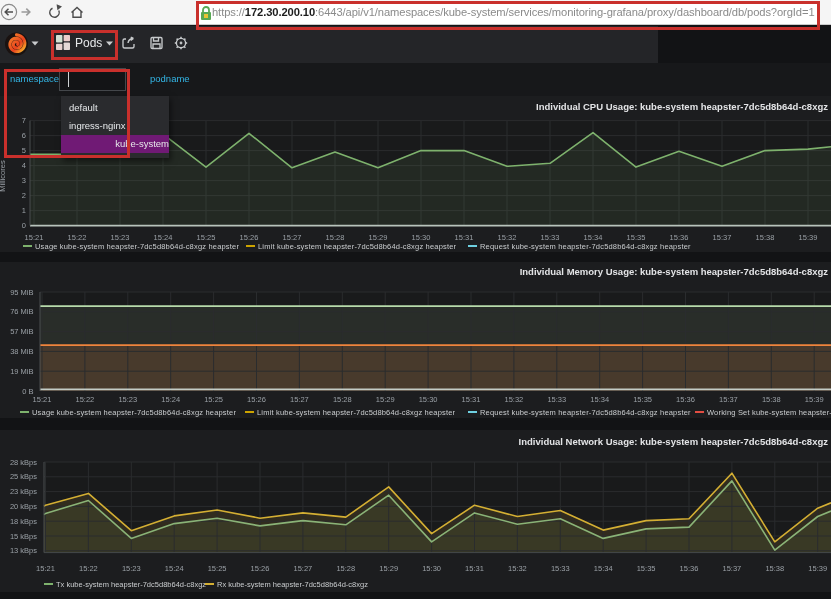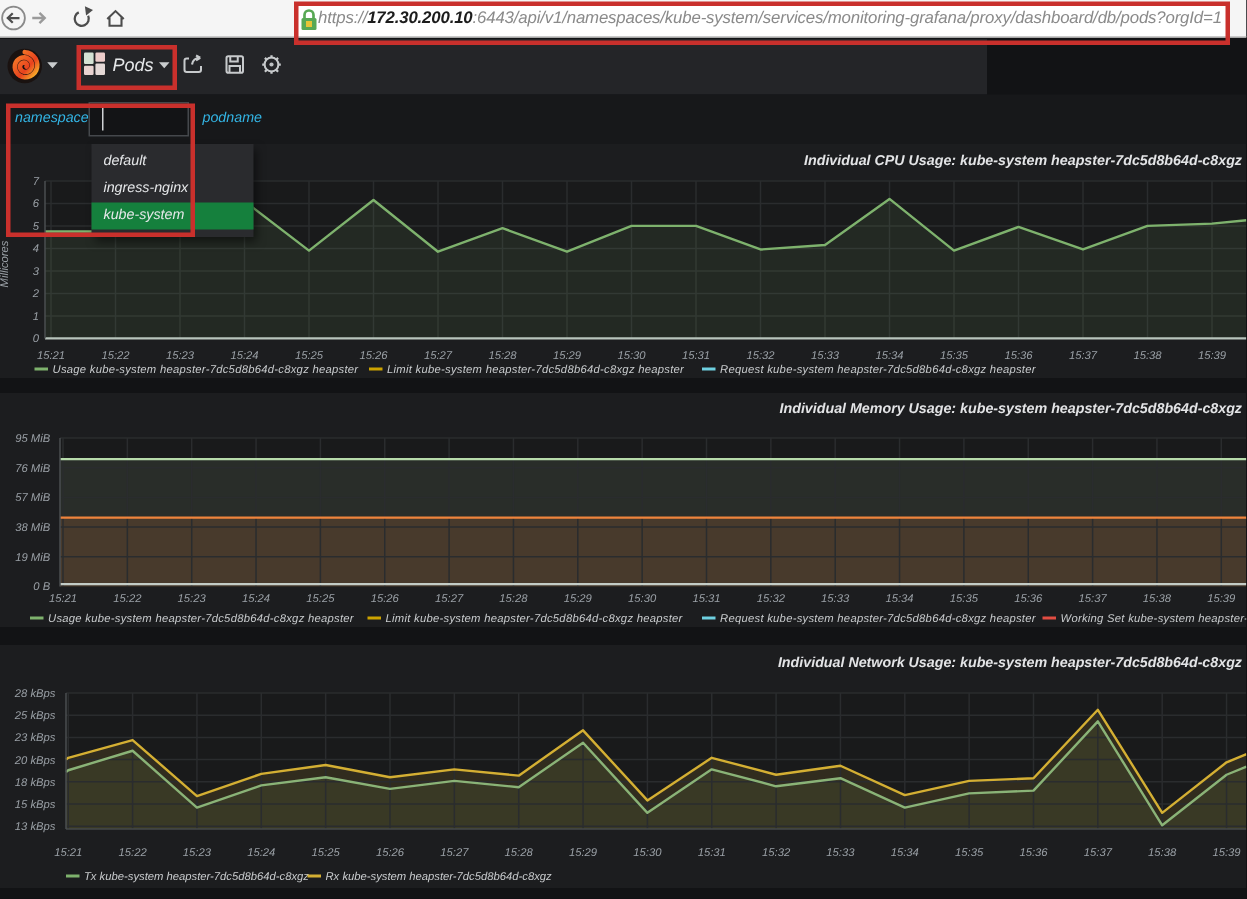--- a/index.html
+++ b/index.html
@@ -1,32 +1,32 @@
 <!DOCTYPE html>
 <html><head><meta charset="utf-8">
 <style>
 * { margin:0; padding:0; box-sizing:border-box; }
 body { width:831px; height:599px; background:#121315; font-family:"Liberation Sans", sans-serif; overflow:hidden; }
-#stage { position:relative; width:831px; height:599px; background:#121315;font-style:italic; }
+#stage { position:relative; width:831px; height:599px; background:#121315; }
 #toolbar { position:absolute; left:0; top:0; width:831px; height:25px; background:#f5f5f5; border-bottom:1px solid #cacaca; }
 #tbicons { position:absolute; left:0; top:0; }
 #urlbox { position:absolute; left:198px; top:2px; width:622px; height:22px; background:#ffffff; }
 #lock { position:absolute; left:200px; top:5px; }
 #url { position:absolute; left:212px; top:6px; font-size:11.2px; color:#8a8a8a; white-space:nowrap; letter-spacing:-0.1px; }
 #url .u2 { color:#1c1c1c; font-weight:bold; }
 #navbar { position:absolute; left:0; top:26px; width:658px; height:37px; background:#242528; }
 #varrow { position:absolute; left:0; top:63px; width:831px; height:33px; background:#17181a; }
 .vlabel { position:absolute; top:10px; font-size:9.5px; color:#33b5e5; }
 #nsinput { position:absolute; left:59px; top:5px; width:67px; height:23px; background:#131416; border:1px solid #45484c; }
 #cursor { position:absolute; left:68px; top:9px; width:1px; height:15px; background:#cfd2d4; }
 #podval { position:absolute; left:177px; top:5px; width:122px; height:23px; background:#212325; color:#b4b9bd; font-size:9.3px; line-height:23px; padding-left:6px; white-space:nowrap; }
 .caret { font-size:8px; color:#9aa0a6; }
 #menu { position:absolute; left:61px; top:96px; width:108px; height:62px; background:#2a2b2e; box-shadow:2px 3px 6px rgba(0,0,0,0.5); padding-top:2.5px; z-index:5; }
 .mi { height:18px; line-height:18px; padding-left:8px; font-size:9.5px; color:#e6e8ea; }
-.mi.sel { background:#15803d; }
+.mi.sel { background:#701a75;text-align:right; }
 .panel { position:absolute; left:0; }
 .ax { font-family:"Liberation Sans", sans-serif; font-size:7.5px; fill:#9aa0a6; }
 .lg { font-family:"Liberation Sans", sans-serif; font-size:7.5px; fill:#c9ccce; letter-spacing:0.18px; }
 .lg3 { font-family:"Liberation Sans", sans-serif; font-size:7.5px; fill:#c9ccce; }
 .ttl { font-family:"Liberation Sans", sans-serif; font-size:9.5px; font-weight:bold; fill:#e3e4e6; }
 .red { position:absolute; border:3px solid #c9302c; z-index:9; }
 </style></head>
 <body>
 <div id="stage">
 <div id="toolbar">
@@ -282,21 +282,21 @@
 <text x="828" y="14.5" text-anchor="end" class="ttl">Individual Network Usage: kube-system heapster-7dc5d8b64d-c8xgz</text>
 <rect x="44" y="153" width="9" height="2" fill="#7eb26d"></rect>
       <text x="56" y="156.5" class="lg3">Tx kube-system heapster-7dc5d8b64d-c8xgz</text>
       <rect x="205" y="153" width="9" height="2" fill="#d4af33"></rect>
       <text x="217" y="156.5" class="lg3">Rx kube-system heapster-7dc5d8b64d-c8xgz</text>
 </svg>
 <div id="varrow">
 <span class="vlabel" style="left:10px">namespace</span>
 <div id="nsinput"></div>
       <div id="cursor"></div>
-<span class="vlabel" style="left:135px">podname</span>
+<span class="vlabel" style="left:150px">podname</span>
 </div>
 <div id="menu">
 <div class="mi">default</div>
 <div class="mi">ingress-nginx</div>
 <div class="mi sel">kube-system</div>
 </div>
 <div class="red" style="left:196px;top:1px;width:624px;height:29px"></div>
 <div class="red" style="left:51px;top:30px;width:67px;height:30px"></div>
 <div class="red" style="left:4px;top:69px;width:126px;height:89px"></div>
 </div>

